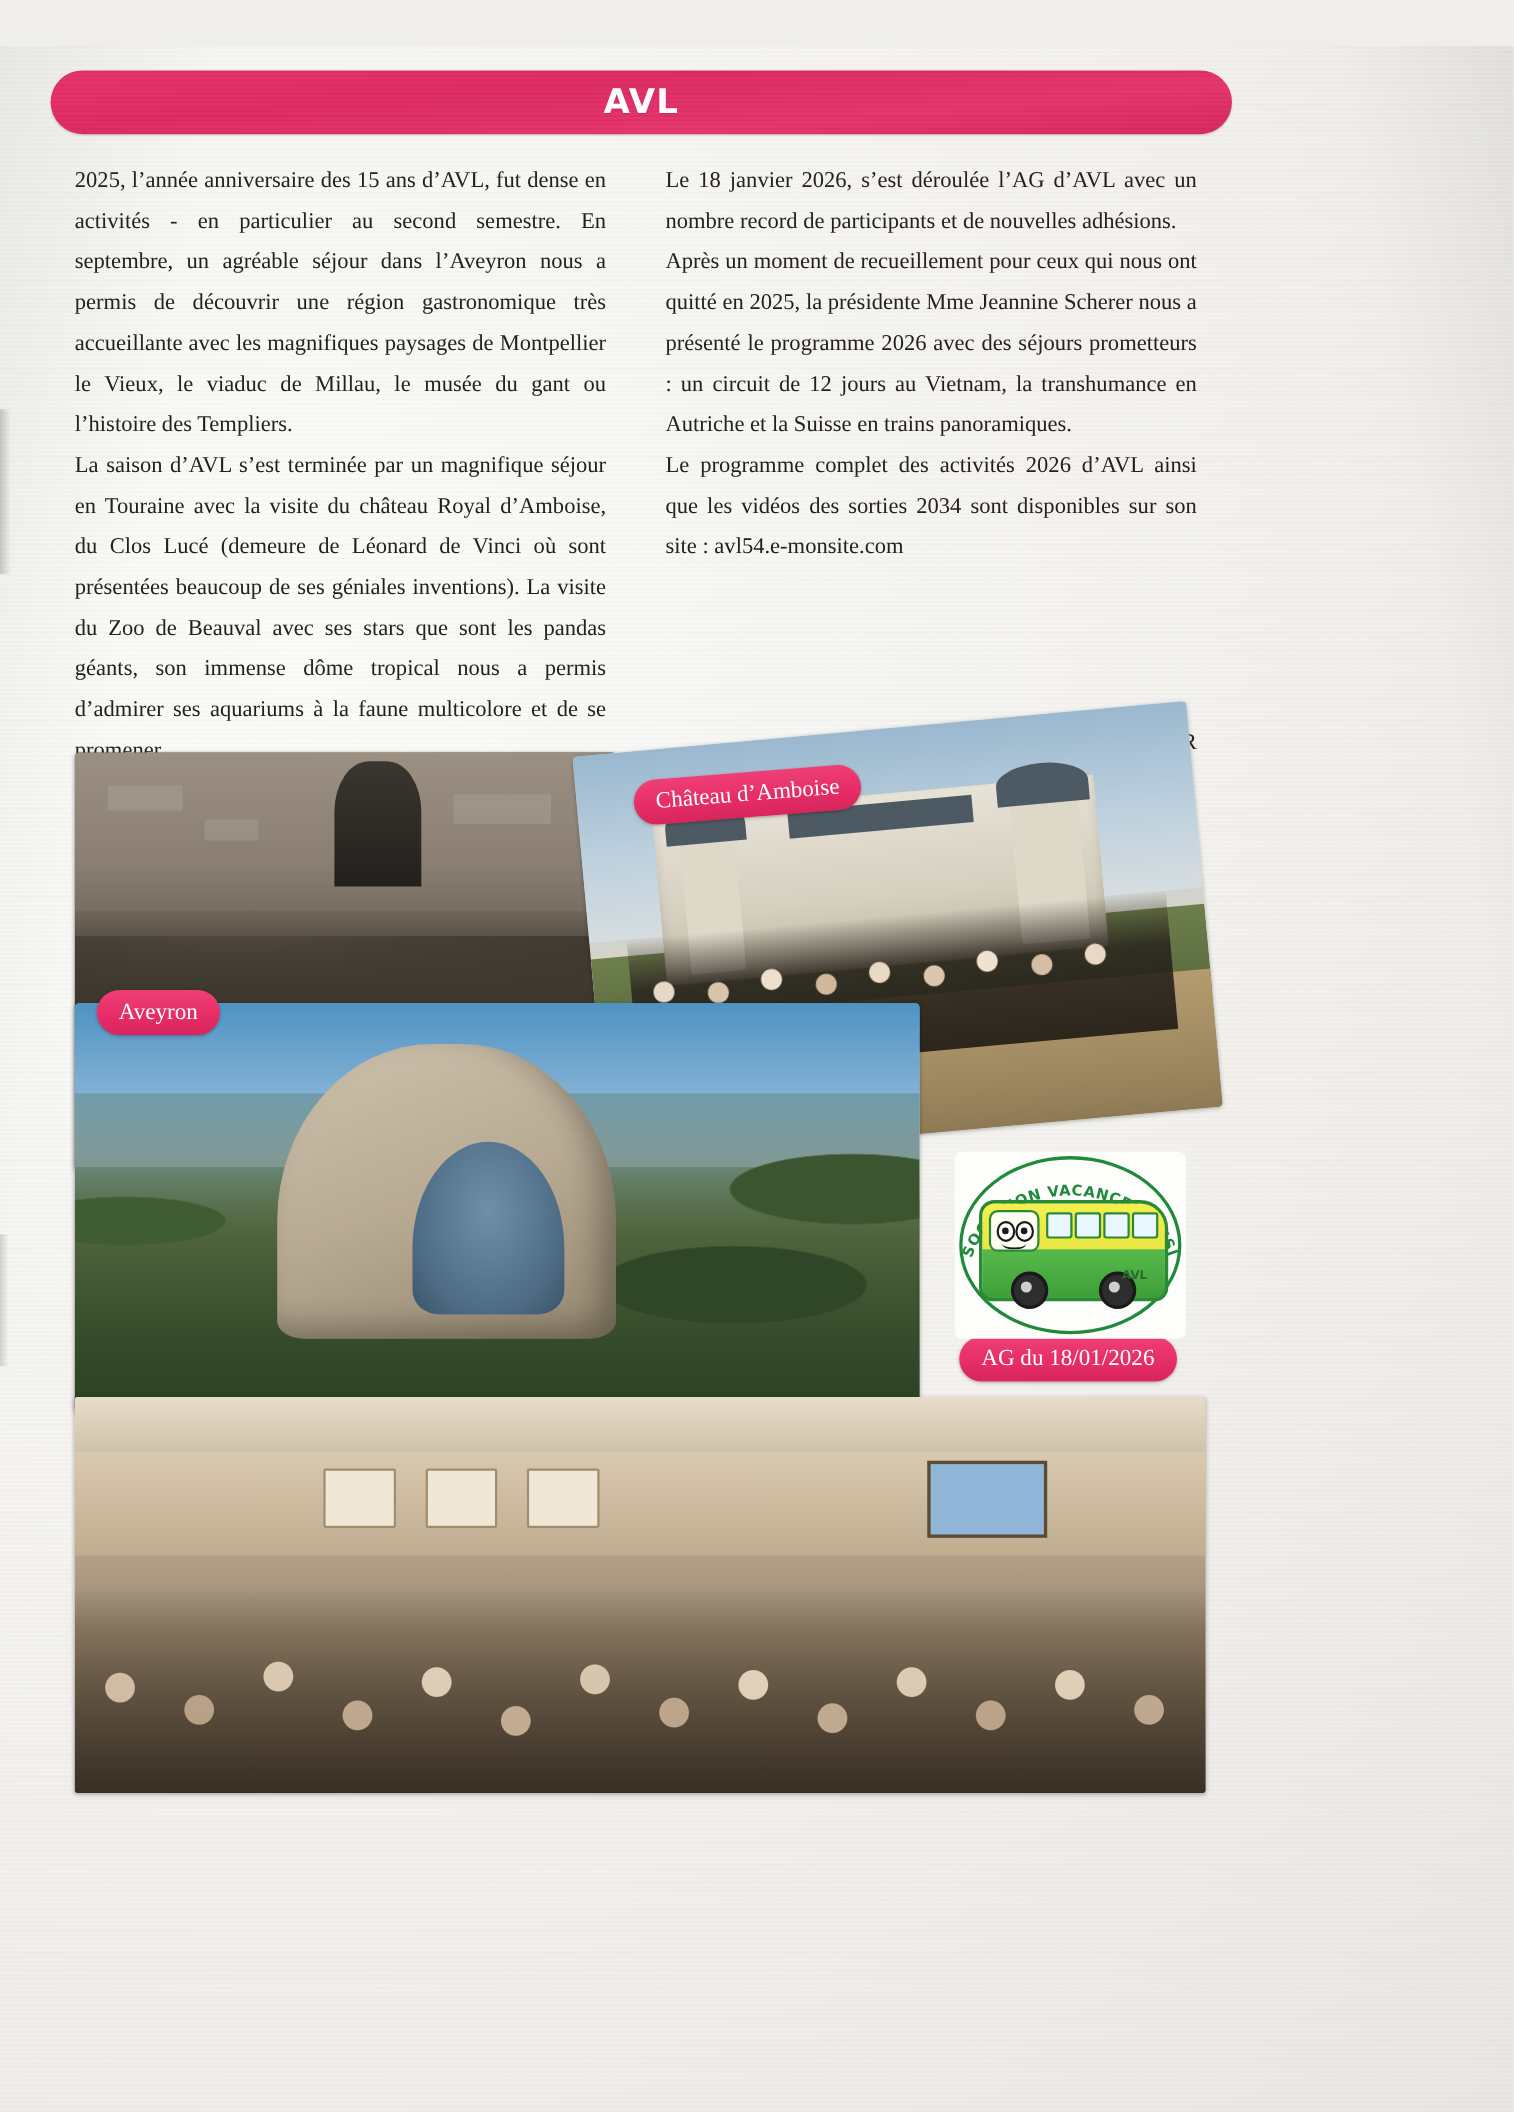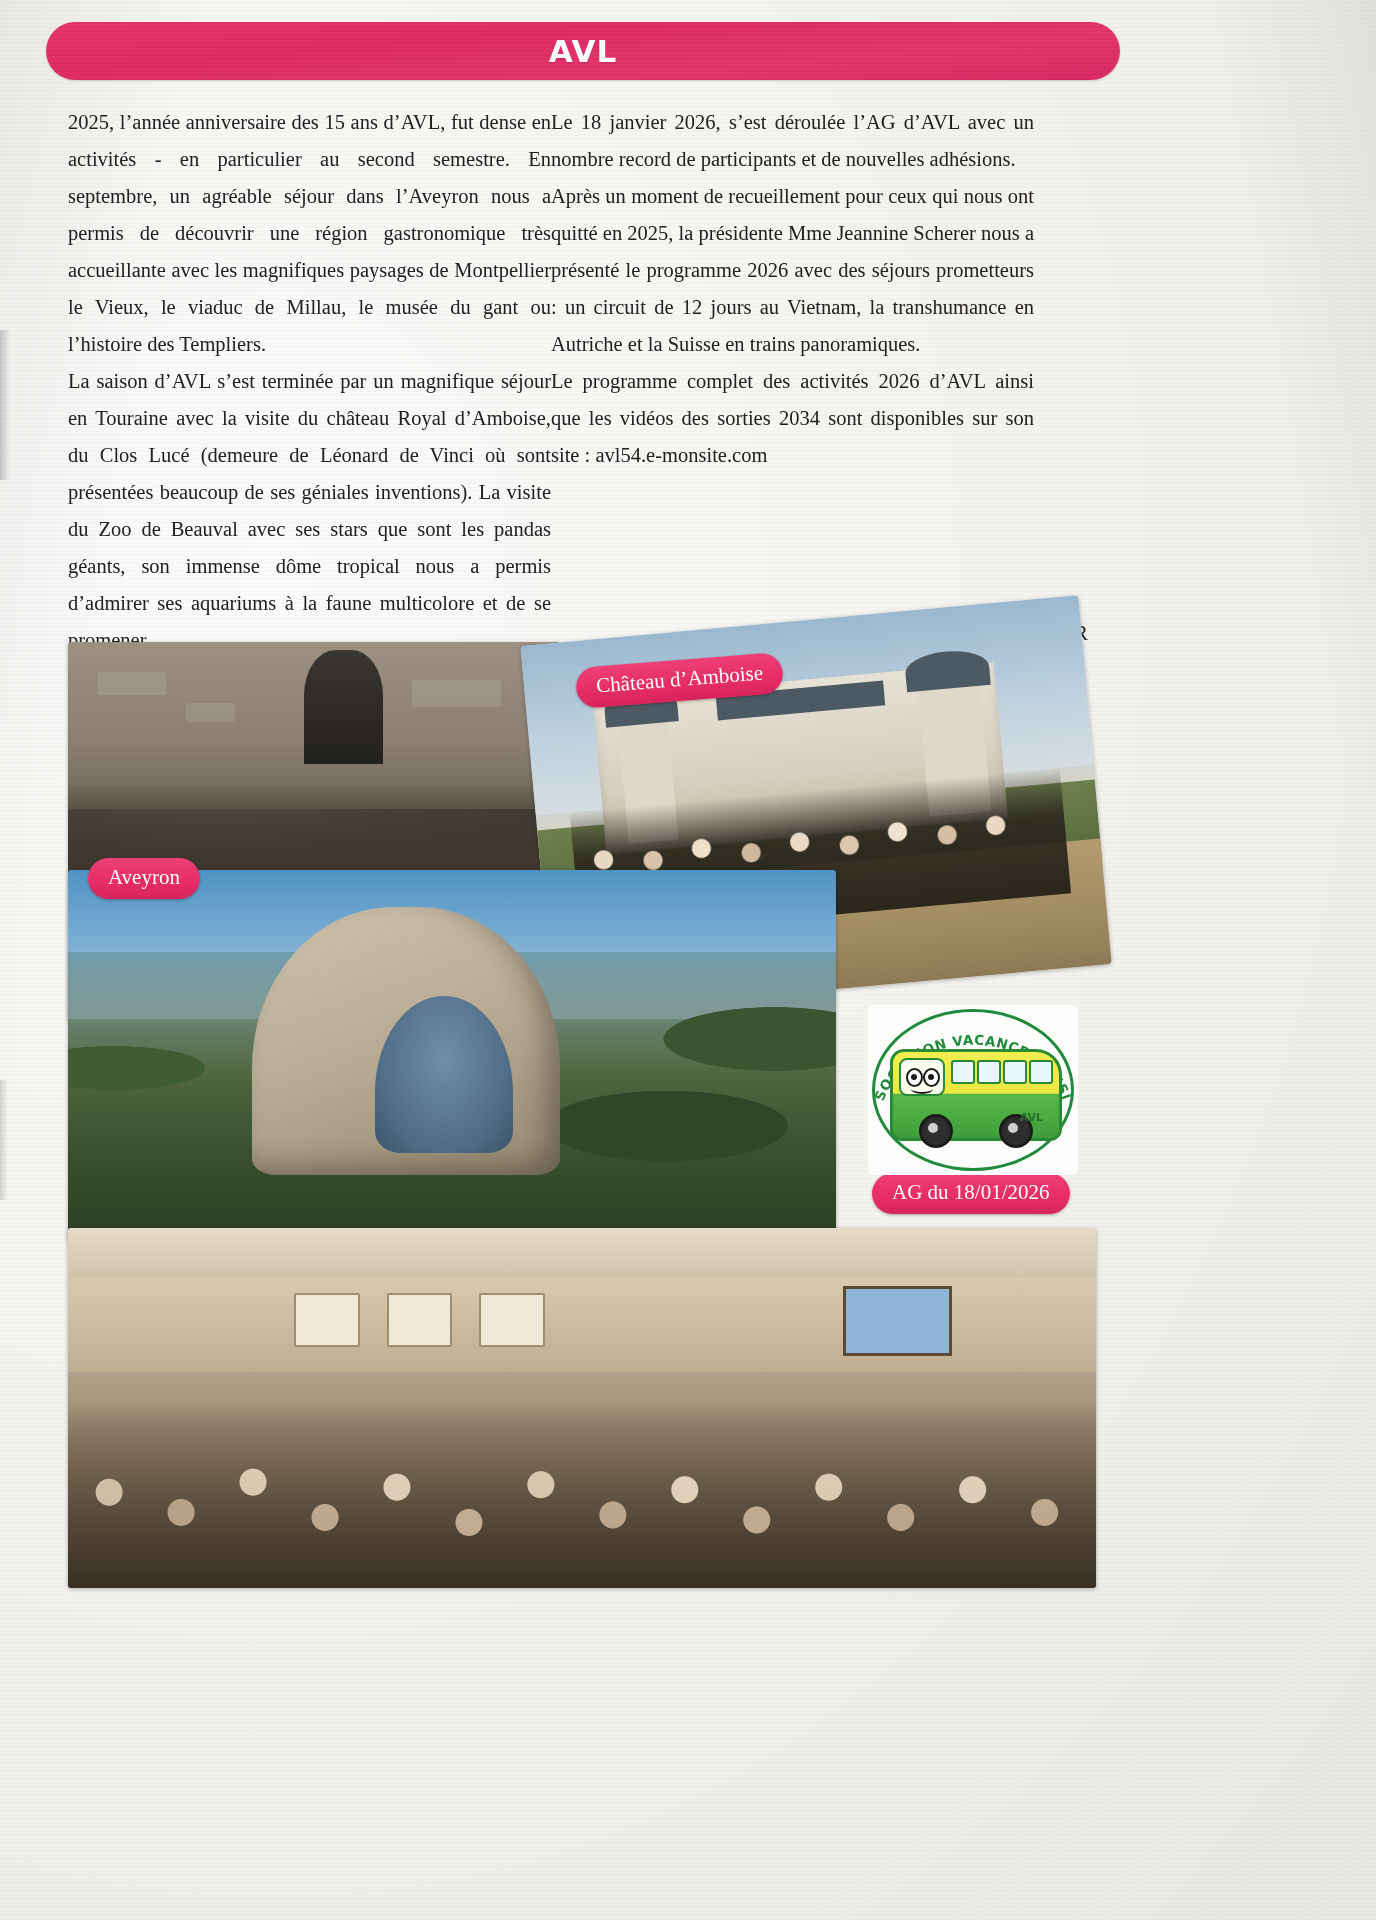--- a/index.html
+++ b/index.html
@@ -10,20 +10,21 @@
     overflow:hidden;
     position:relative;
   }
   
   .page{
     position:absolute;inset:0;
     background:
       linear-gradient(100deg, rgba(0,0,0,.05) 0%, rgba(255,255,255,0) 12%),
       linear-gradient(260deg, rgba(0,0,0,.05) 0%, rgba(255,255,255,0) 10%),
       radial-gradient(ellipse at 20% 30%, #fbfbf9 0%, #f2f1ee 55%, #e9e7e3 100%);
+    margin-top: 42px;
   }
   .scan-noise{
     position:absolute;inset:0;
     background-image:repeating-linear-gradient(0deg, rgba(0,0,0,.014) 0px, rgba(0,0,0,.014) 1px, rgba(255,255,255,0) 2px, rgba(255,255,255,0) 4px);
     pointer-events:none;
   }
   .edge-left{
     position:absolute;left:0;top:330px;width:10px;height:150px;
     background:linear-gradient(90deg, rgba(0,0,0,.18), rgba(0,0,0,0));
   }
@@ -47,21 +48,21 @@
   .banner-title{
     position:relative;z-index:2;
     color:#fdfdfd;font-family:"DejaVu Sans", sans-serif;
     font-weight:bold;font-size:31px;letter-spacing:1px;
     text-shadow:0 1px 1px rgba(0,0,0,.15);
   }
 
   
   .cols{
     position:absolute;left:68px;top:104px;width:1020px;
-    display:flex;
+    display:flex;gap:54px;
   }
   .col{width:483px;}
   .col p{
     margin:0 0 0 0;
     text-align:justify;
     text-justify:inter-word;
     font-size:20.5px;
     line-height:37px;
     color:#23201f;
     hyphens:none;

